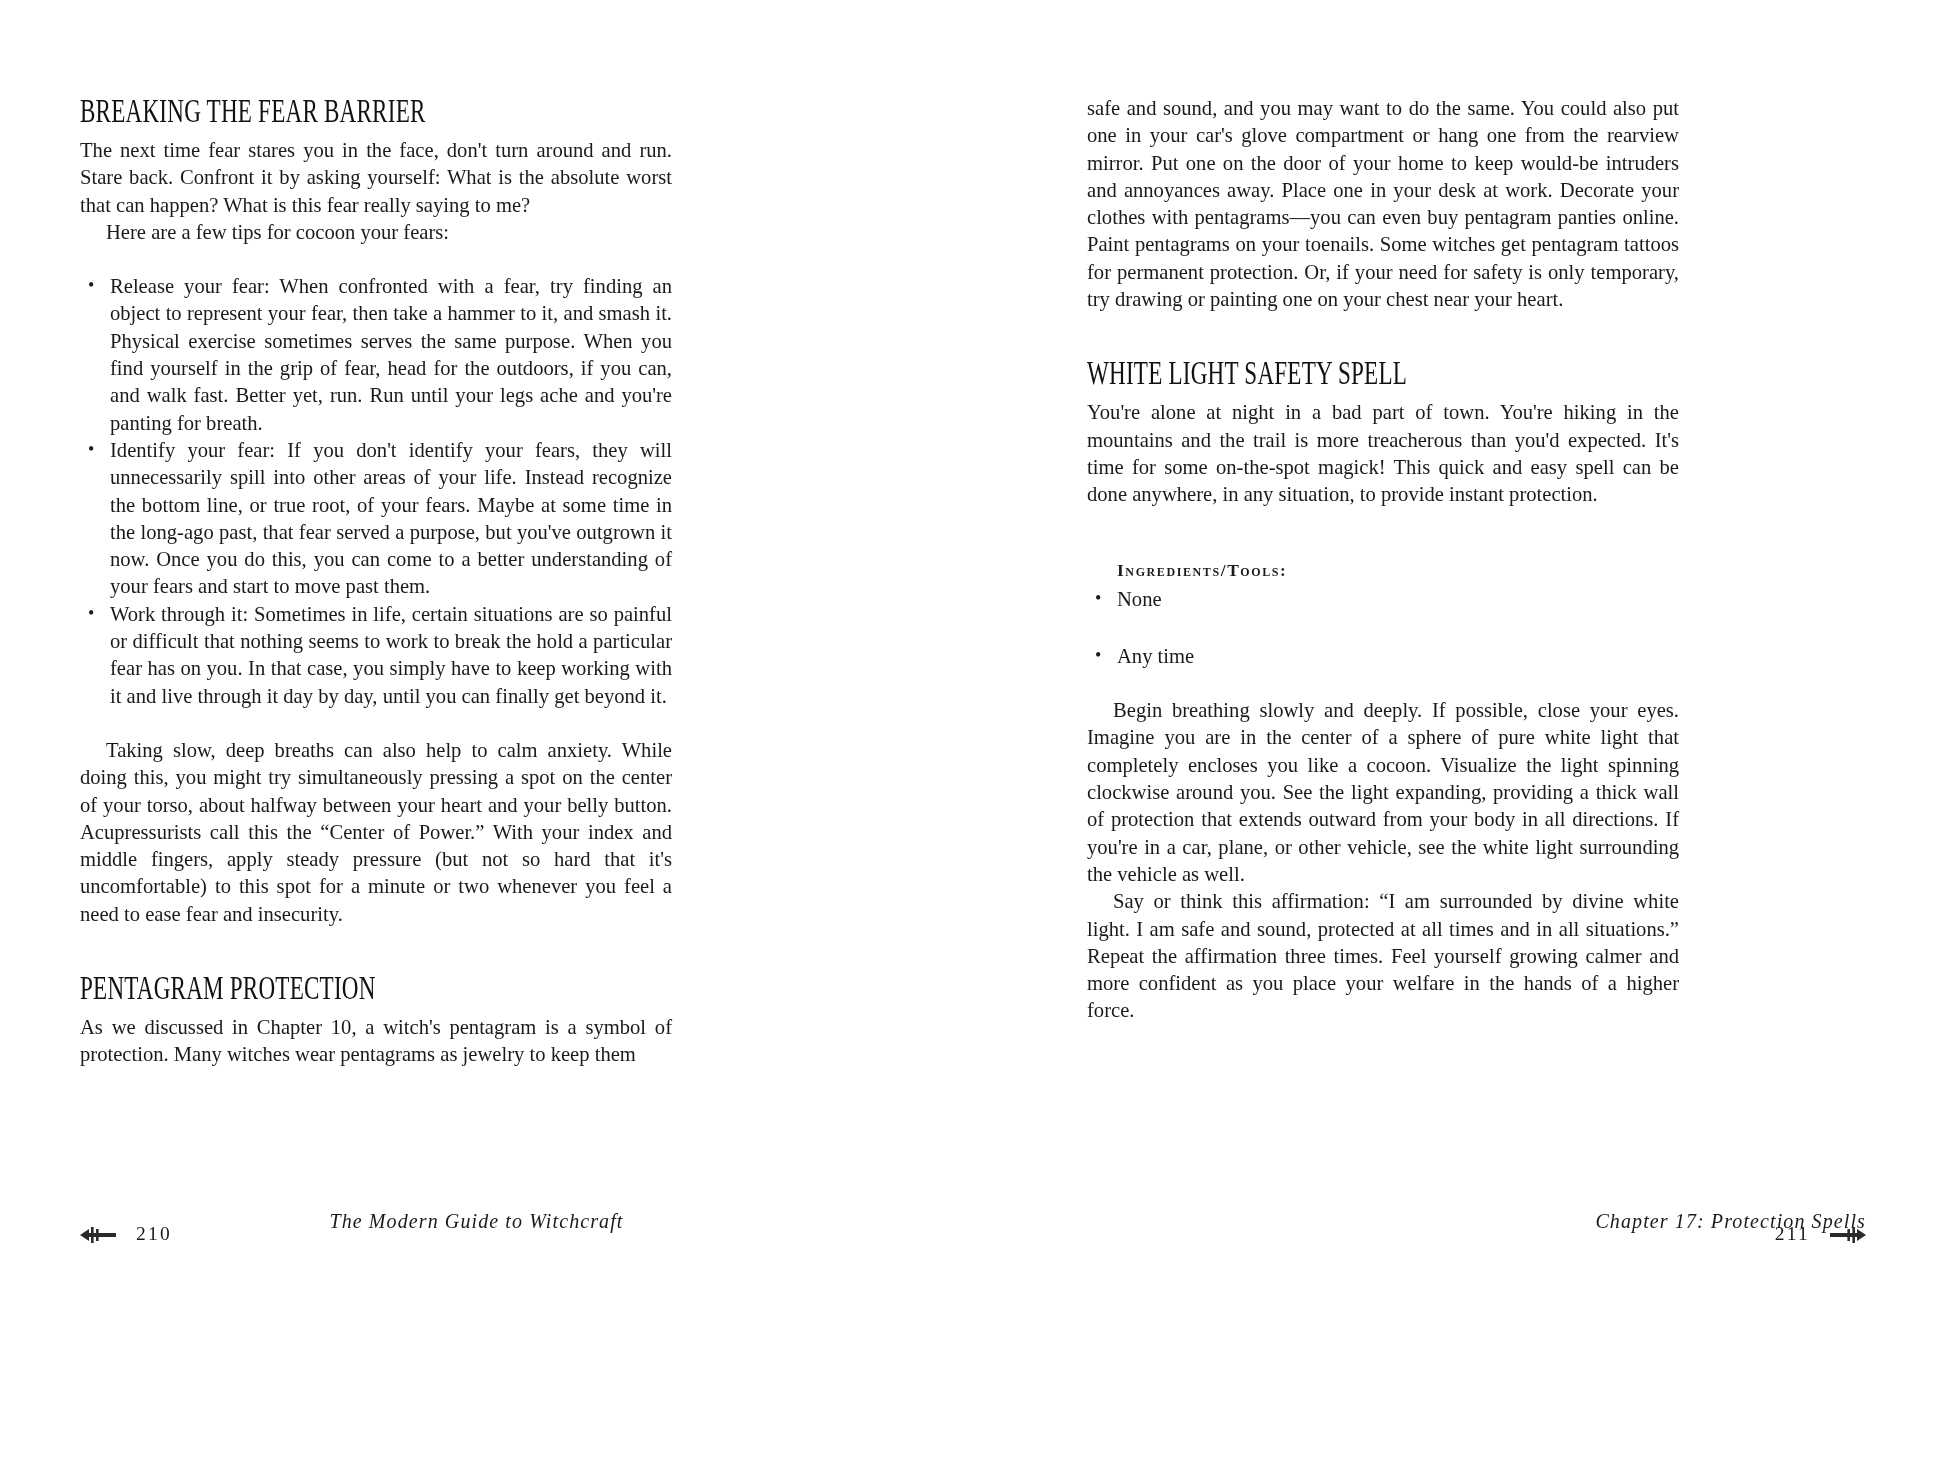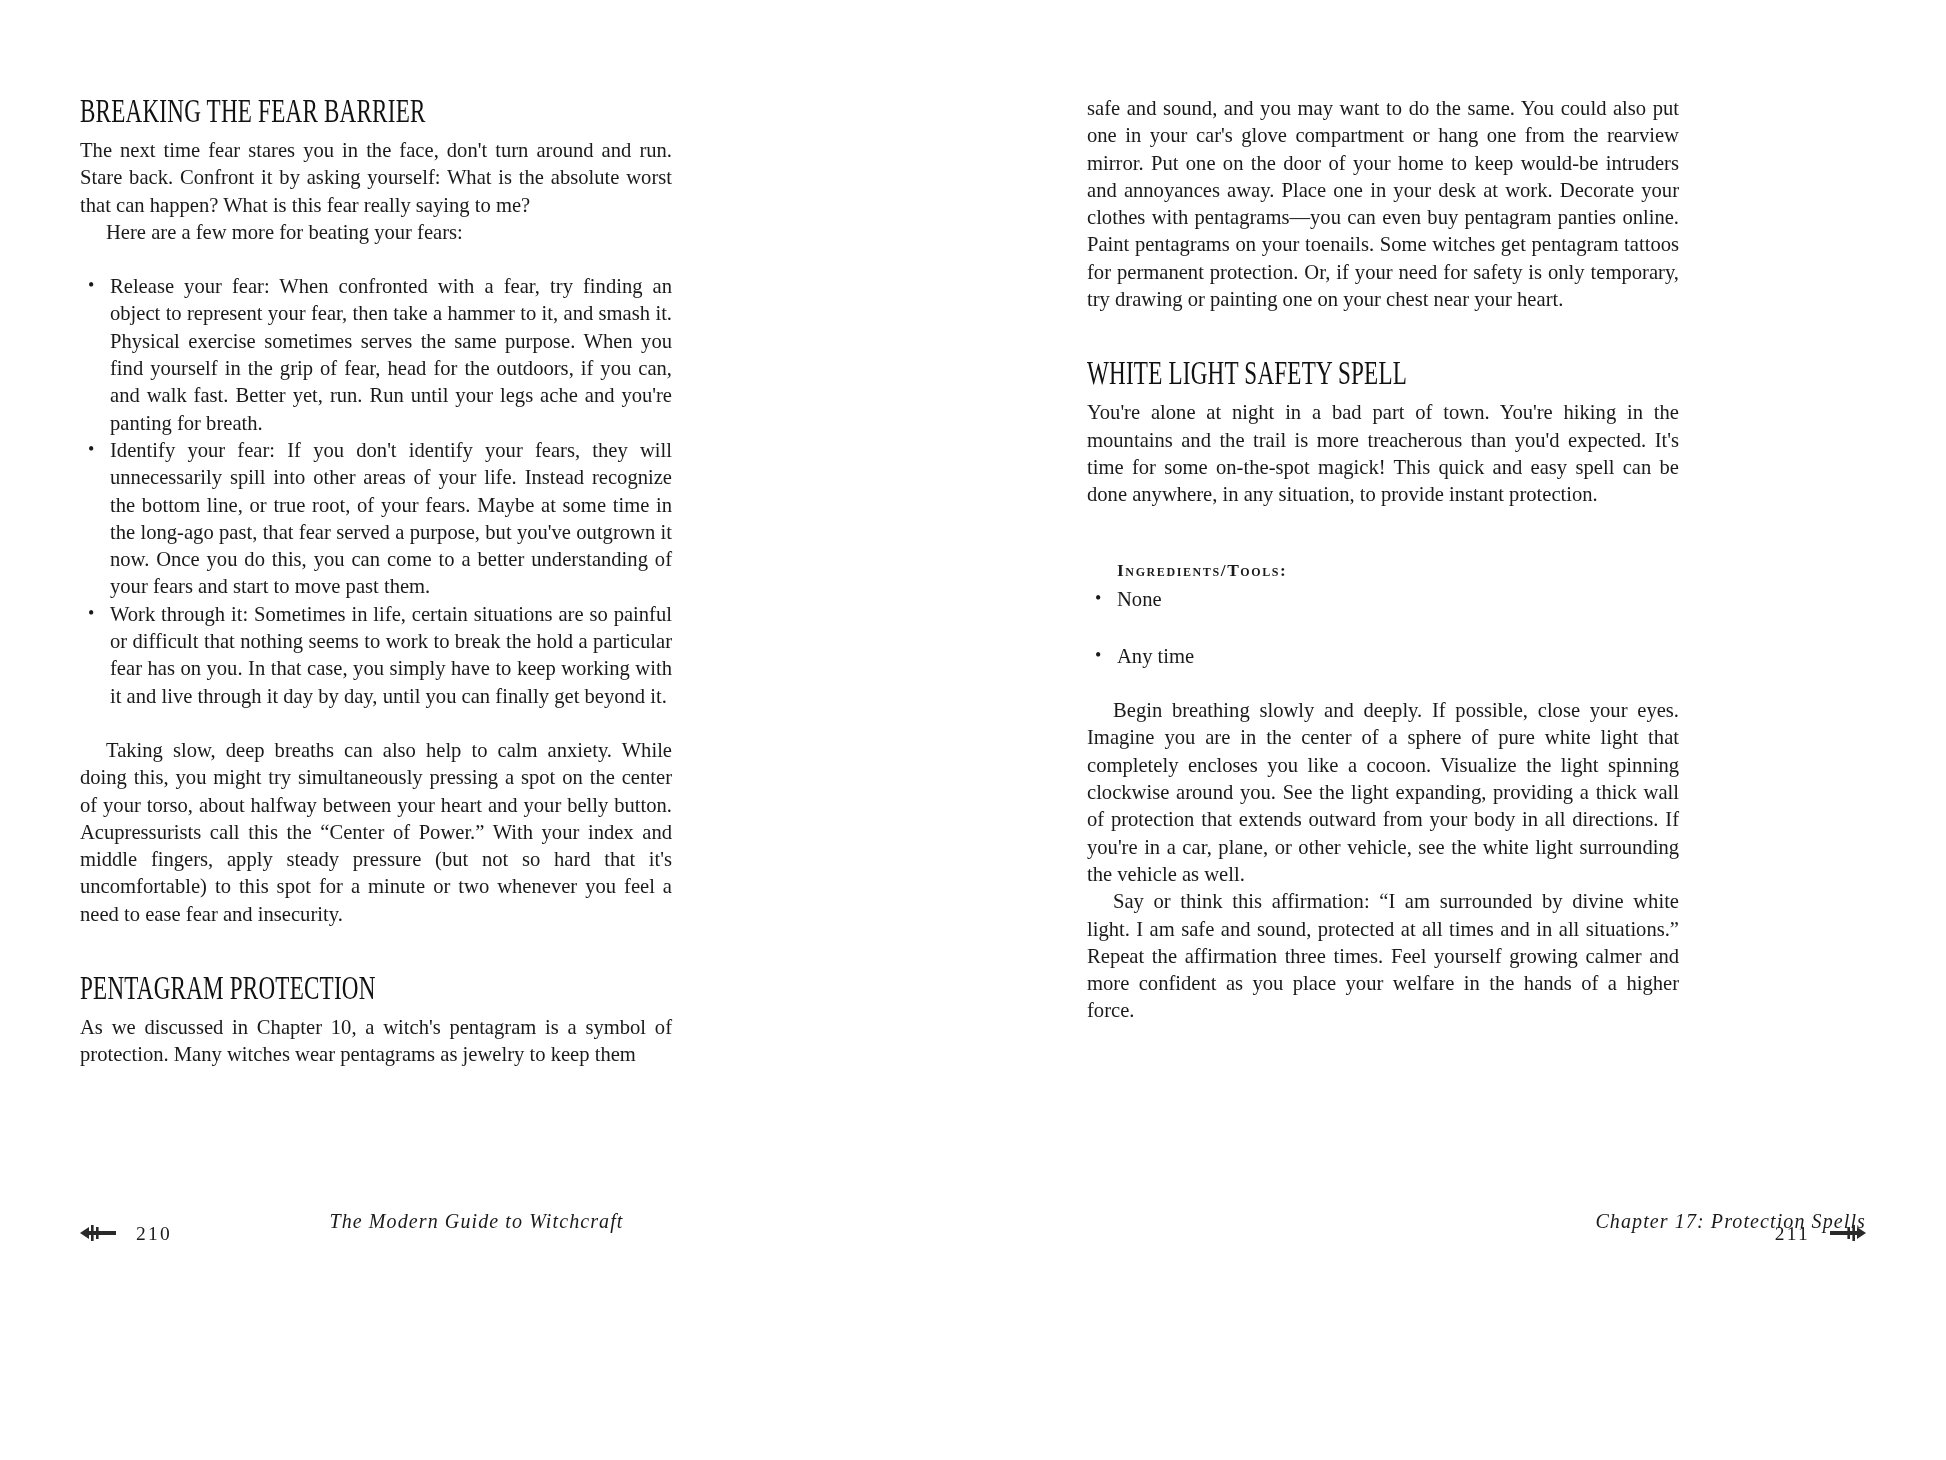--- a/index.html
+++ b/index.html
@@ -120,21 +120,21 @@
     right: 100px;
     height: 30px;
     display: flex;
     align-items: center;
     font-size: 19px;
   }
   .page-right .footer { left: 100px; right: 80px; }
 
   .folio {
     display: flex;
-    align-items: flex-start;
+    align-items: flex-end;
     gap: 16px;
     font-size: 19.5px;
     letter-spacing: 2.2px;
     font-family: "Liberation Serif", "DejaVu Serif", serif;
     margin-top: 25px;
   }
   .running-head {
     font-style: italic;
     font-size: 20px;
     letter-spacing: 1.1px;
@@ -166,21 +166,21 @@
 
 <div class="spread">
 
   <div class="page page-left">
     <div class="col">
 
       <h2 class="section-heading">BREAKING THE FEAR BARRIER</h2>
 
       <p class="body">The next time fear stares you in the face, don't turn around and run. Stare back. Confront it by asking yourself: What is the absolute worst that can happen? What is this fear really saying to me?</p>
 
-      <p class="body indent">Here are a few more for beating your fears:</p>
+      <p class="body indent">Here are a few tips for cocoon your fears:</p>
 
       <ul class="bullets">
         <li>Release your fear: When confronted with a fear, try finding an object to represent your fear, then take a hammer to it, and smash it. Physical exercise sometimes serves the same purpose. When you find yourself in the grip of fear, head for the outdoors, if you can, and walk fast. Better yet, run. Run until your legs ache and you're panting for breath.</li>
         <li>Identify your fear: If you don't identify your fears, they will unnecessarily spill into other areas of your life. Instead recognize the bottom line, or true root, of your fears. Maybe at some time in the long-ago past, that fear served a purpose, but you've outgrown it now. Once you do this, you can come to a better understanding of your fears and start to move past them.</li>
         <li>Work through it: Sometimes in life, certain situations are so painful or difficult that nothing seems to work to break the hold a particular fear has on you. In that case, you simply have to keep working with it and live through it day by day, until you can finally get beyond it.</li>
       </ul>
 
       <p class="body indent gap">Taking slow, deep breaths can also help to calm anxiety. While doing this, you might try simultaneously pressing a spot on the center of your torso, about halfway between your heart and your belly button. Acupressurists call this the “Center of Power.” With your index and middle fingers, apply steady pressure (but not so hard that it's uncomfortable) to this spot for a minute or two whenever you feel a need to ease fear and insecurity.</p>
 
       <h2 class="section-heading spaced">PENTAGRAM PROTECTION</h2>

